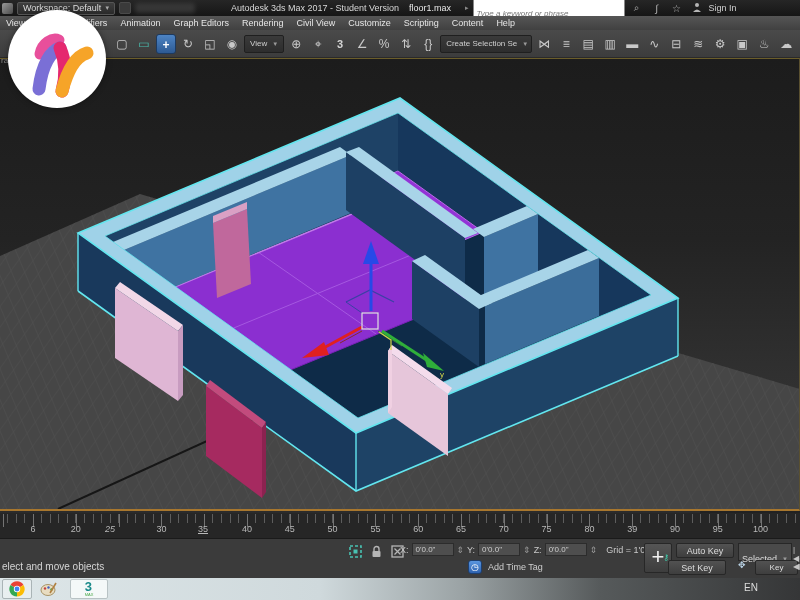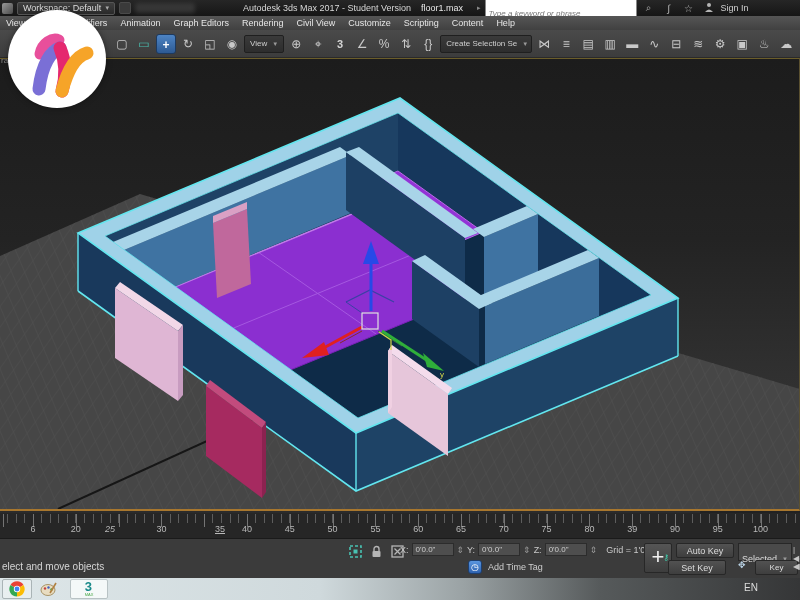--- a/index.html
+++ b/index.html
@@ -11,21 +11,21 @@
   .titlebar { position:absolute; top:0; left:0; width:800px; height:16px;
     background:linear-gradient(#262626,#161616); display:flex; align-items:center; gap:4px;
     color:#ccc; font-size:9px; }
   .app-icon { width:11px; height:11px; margin-left:2px; border-radius:2px;
     background:linear-gradient(135deg,#9a9a9a,#4a4a4a); }
   .ws-btn { display:flex; align-items:center; gap:4px; height:13px; padding:0 5px;
     background:linear-gradient(#3f3f3f,#2a2a2a); border:1px solid #555; border-radius:2px; color:#ddd; }
   .ws-btn .caret { font-size:7px; color:#aaa; }
   .qat-icon { width:12px; height:12px; background:#3a3a3a; border:1px solid #4a4a4a; border-radius:2px; }
   .blur-patch { height:10px; border-radius:3px; background:#4a4a4a; filter:blur(2px); opacity:.55; }
-  .tb-title { margin-left:44px; white-space:nowrap; color:#d8d8d8; }
+  .tb-title { margin-left:32px; white-space:nowrap; color:#d8d8d8; }
   .tb-file { margin-left:6px; color:#e8e8e8; }
   .tb-arrow { margin-left:10px; font-size:7px; color:#888; }
   .searchbox { width:152px; height:12px; background:#fff; border:1px solid #888; border-radius:1px;
     font-style:italic; color:#777; font-size:8px; padding:8px 3px; line-height:11px; overflow:hidden; }
   .tb-ico { color:#b5b5b5; font-size:10px; width:16px; text-align:center; }
   .signin { color:#d0d0d0; margin-right:6px; white-space:nowrap; }
 
   
   .menubar { position:absolute; top:16px; left:0; width:800px; height:14px;
     background:linear-gradient(#555,#404040); display:flex; align-items:center; gap:13px;
@@ -327,21 +327,21 @@
 
   <div class="timeline">
     <div class="tl-ticks"></div>
     <div class="tl-ticks-major"></div>
     <div>
 
     <span class="tl-label" style="left: 33px;">6</span>
         <span class="tl-label" style="left: 75.8px;">20</span>
         <span class="tl-label" style="left: 110px; font-style: italic;">25</span>
         <span class="tl-label" style="left: 161.4px;">30</span>
-        <span class="tl-label" style="left: 220px; text-decoration: underline;">35</span>
+        <span class="tl-label" style="left: 203px; text-decoration: underline;">35</span>
         <span class="tl-label" style="left: 247px;">40</span>
         <span class="tl-label" style="left: 289.8px;">45</span>
         <span class="tl-label" style="left: 332.6px;">50</span>
         <span class="tl-label" style="left: 375.4px;">55</span>
         <span class="tl-label" style="left: 418.2px;">60</span>
         <span class="tl-label" style="left: 461px;">65</span>
         <span class="tl-label" style="left: 503.8px;">70</span>
         <span class="tl-label" style="left: 546.6px;">75</span>
         <span class="tl-label" style="left: 589.4px;">80</span>
         <span class="tl-label" style="left: 632.2px;">39</span>

